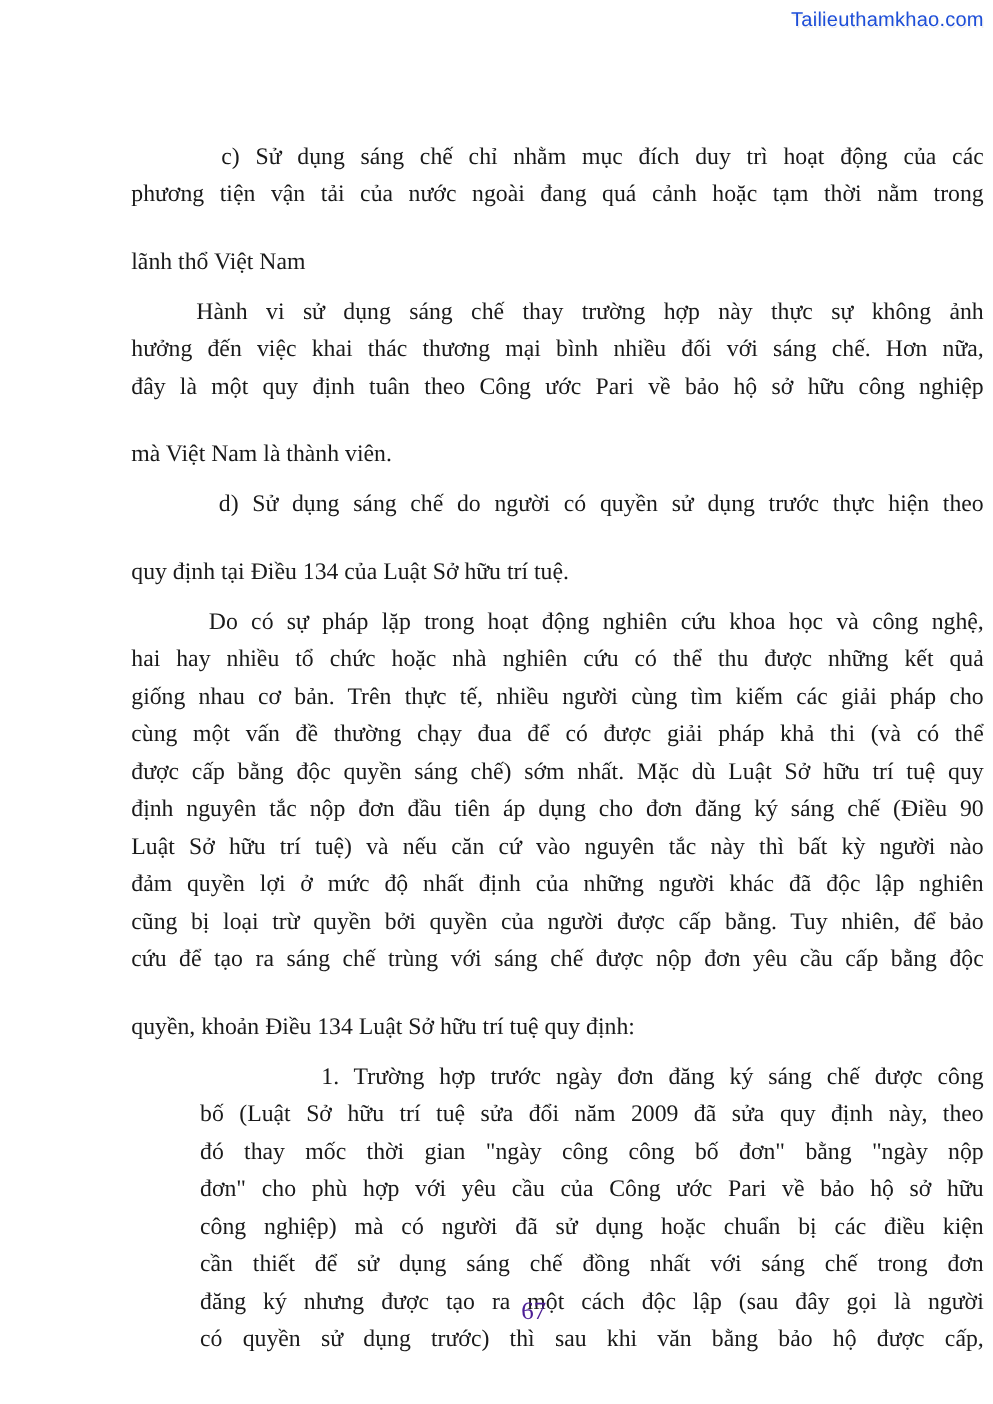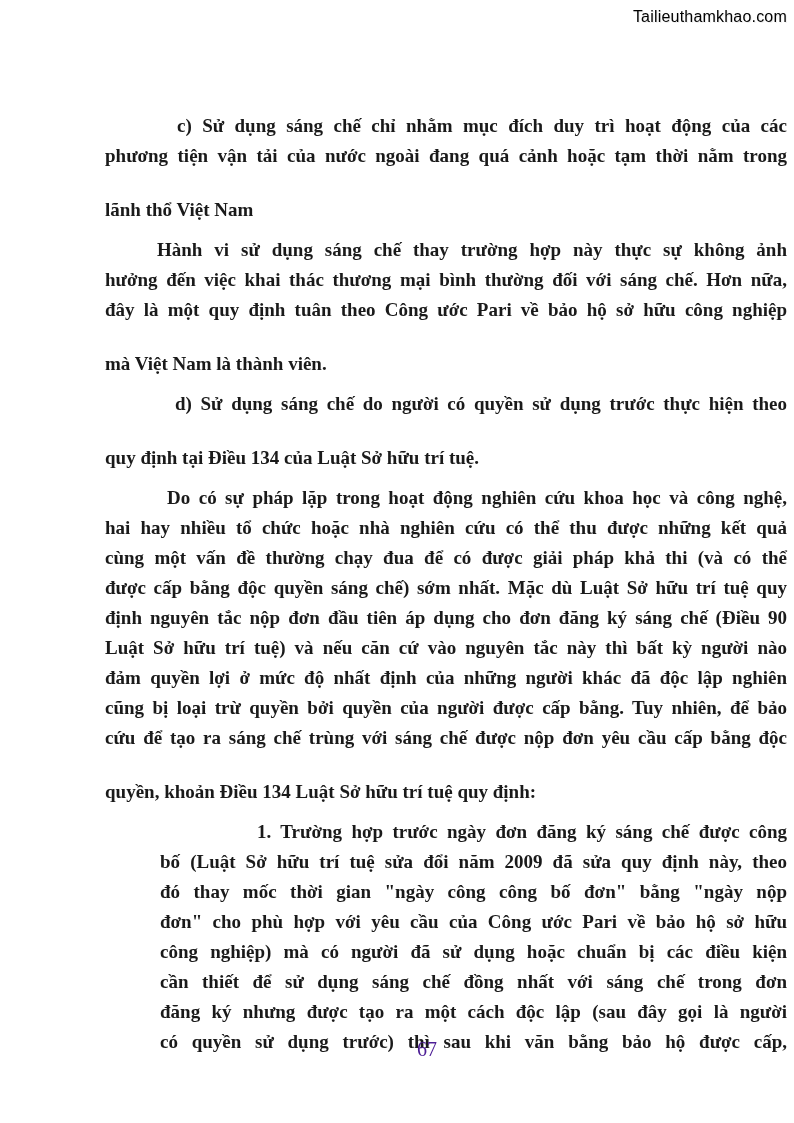--- a/index.html
+++ b/index.html
@@ -15,21 +15,21 @@
     overflow: hidden;
     font-family: "Liberation Serif", serif;
     color: #1a1a1a;
   }
   .watermark {
     position: absolute;
     top: 8px;
     right: 7px;
     font-family: "Liberation Sans", sans-serif;
     font-size: 16px;
-    color: #000000;
+    color: #1d4ed8;
     text-shadow: 1px 1px 0 #efefef;
     letter-spacing: 0.2px;
   }
   .content {
     position: absolute;
     left: 105px;
     top: 111px;
     width: 682px;
   }
   .para {
@@ -38,21 +38,20 @@
     margin: 0 0 10px 0;
   }
   .para.block {
     margin-left: 55px;
   }
   .line {
     white-space: nowrap;
     text-align: justify;
     text-align-last: justify;
     height: 30px;
-    font-weight: bold;
   }
   .line.lastline {
     text-align-last: left;
     margin-top: 24px;
   }
   .pagenum {
     position: absolute;
     top: 1034px;
     left: 105px;
     width: 644px;
@@ -69,31 +68,32 @@
   <div class="watermark">Tailieuthamkhao.com</div>
 
   <div class="content" id="doc-content">
       <div class="para">
         <div class="line" style="padding-left: 72px;">c) Sử dụng sáng chế chỉ nhằm mục đích duy trì hoạt động của các</div>
         <div class="line">phương tiện vận tải của nước ngoài đang quá cảnh hoặc tạm thời nằm trong</div>
         <div class="line lastline">lãnh thổ Việt Nam</div>
       </div>
       <div class="para">
         <div class="line" style="padding-left: 52px;">Hành vi sử dụng sáng chế thay trường hợp này thực sự không ảnh</div>
-        <div class="line">hưởng đến việc khai thác thương mại bình thường đối với sáng chế. Hơn nữa,</div>
+        <div class="line">hưởng đến việc khai thác thương mại bình nhiều đối với sáng chế. Hơn nữa,</div>
         <div class="line">đây là một quy định tuân theo Công ước Pari về bảo hộ sở hữu công nghiệp</div>
         <div class="line lastline">mà Việt Nam là thành viên.</div>
       </div>
       <div class="para">
         <div class="line" style="padding-left: 70px;">d) Sử dụng sáng chế do người có quyền sử dụng trước thực hiện theo</div>
         <div class="line lastline">quy định tại Điều 134 của Luật Sở hữu trí tuệ.</div>
       </div>
       <div class="para">
         <div class="line" style="padding-left: 62px;">Do có sự pháp lặp trong hoạt động nghiên cứu khoa học và công nghệ,</div>
         <div class="line">hai hay nhiều tổ chức hoặc nhà nghiên cứu có thể thu được những kết quả</div>
+        <div class="line">giống nhau cơ bản. Trên thực tế, nhiều người cùng tìm kiếm các giải pháp cho</div>
         <div class="line">cùng một vấn đề thường chạy đua để có được giải pháp khả thi (và có thể</div>
         <div class="line">được cấp bằng độc quyền sáng chế) sớm nhất. Mặc dù Luật Sở hữu trí tuệ quy</div>
         <div class="line">định nguyên tắc nộp đơn đầu tiên áp dụng cho đơn đăng ký sáng chế (Điều 90</div>
         <div class="line">Luật Sở hữu trí tuệ) và nếu căn cứ vào nguyên tắc này thì bất kỳ người nào</div>
         <div class="line">đảm quyền lợi ở mức độ nhất định của những người khác đã độc lập nghiên</div>
         <div class="line">cũng bị loại trừ quyền bởi quyền của người được cấp bằng. Tuy nhiên, để bảo</div>
         <div class="line">cứu để tạo ra sáng chế trùng với sáng chế được nộp đơn yêu cầu cấp bằng độc</div>
         <div class="line lastline">quyền, khoản Điều 134 Luật Sở hữu trí tuệ quy định:</div>
       </div>
       <div class="para block">

